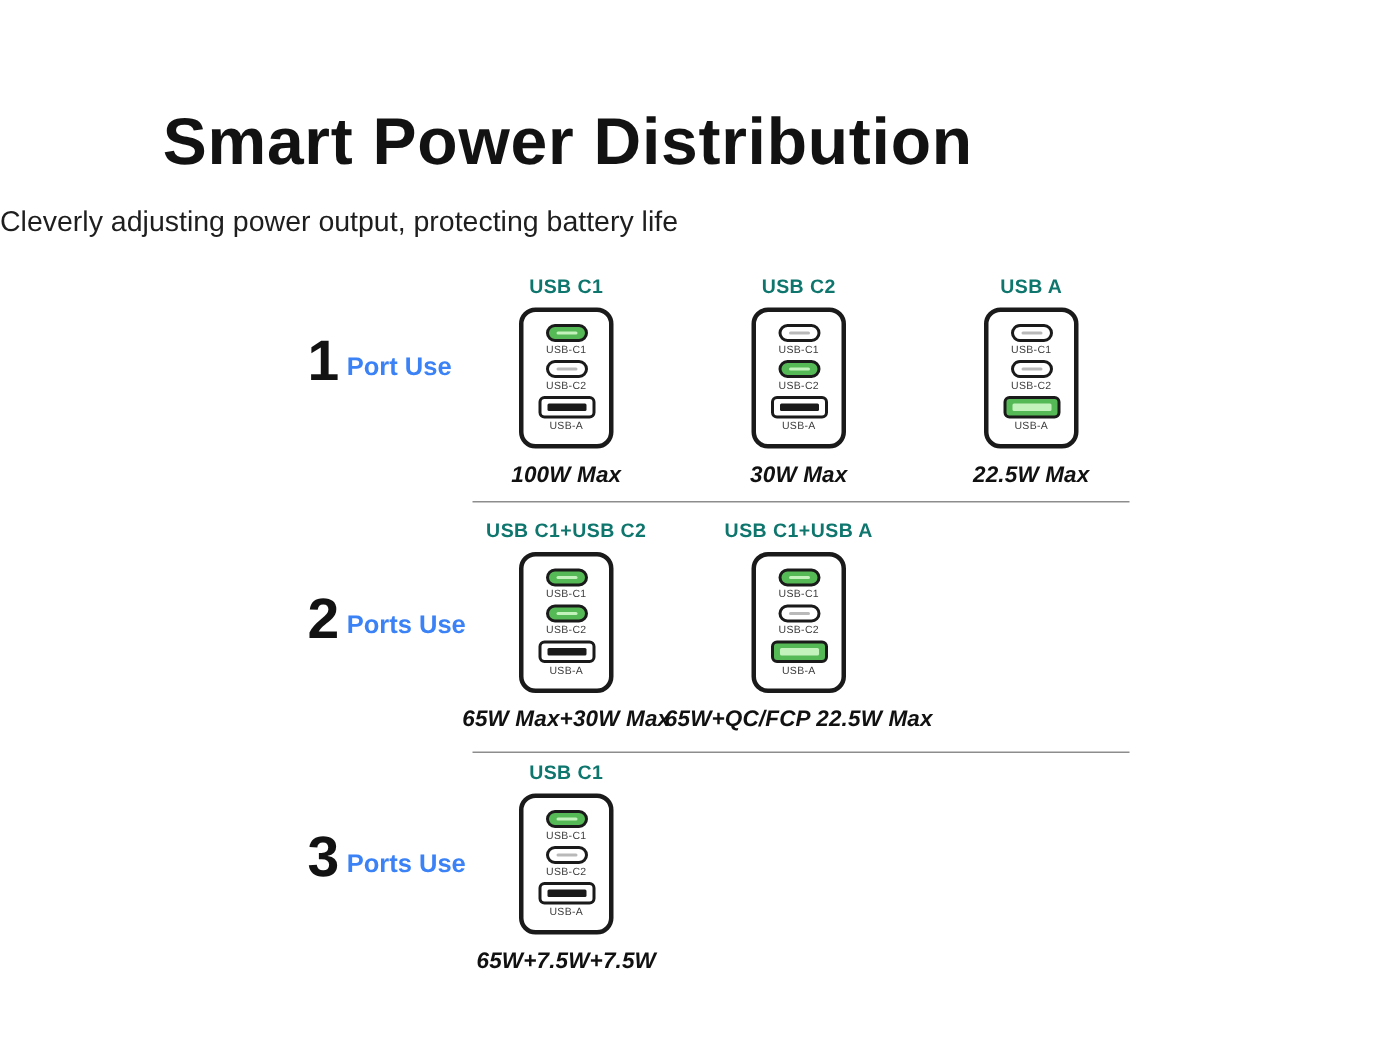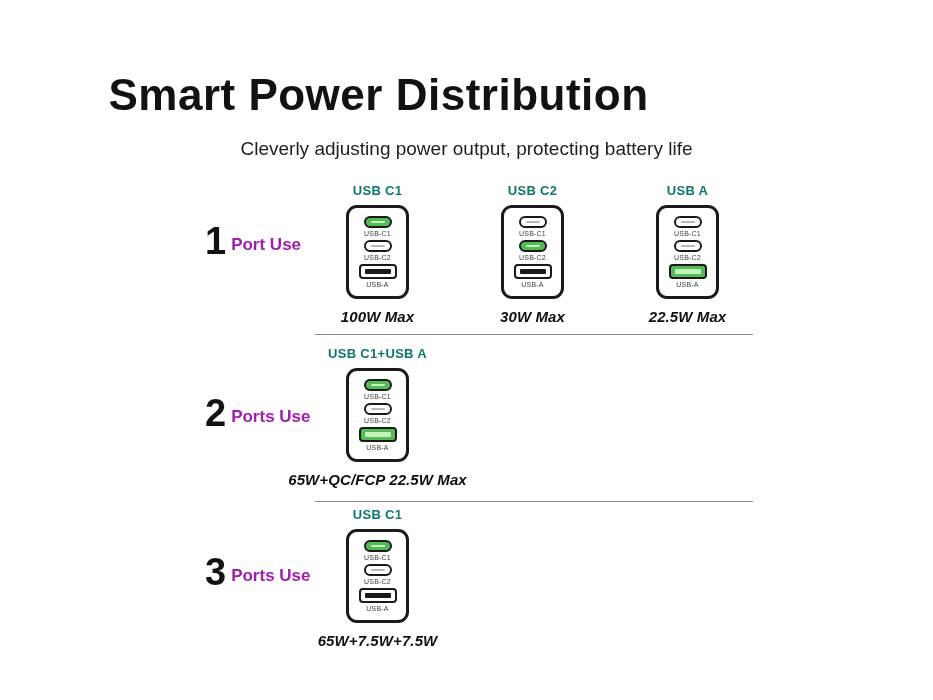--- a/index.html
+++ b/index.html
@@ -10,26 +10,26 @@
     position:relative;
     overflow:hidden;
   }
   .title {
     position:absolute; top:70px; left:0; width:757px;
     text-align:center; font-size:44px; font-weight:800;
     color:#121212; letter-spacing:0.5px;
   }
   .subtitle {
     position:absolute; top:138px; left:0; width:933px;
-    text-align:center; font-size:19px; font-weight:400; color:#1e1e1e;
+    font-size:19px; font-weight:400; color:#1e1e1e;
   }
   .row { position:absolute; left:205px; width:560px; height:150px; }
   .row-label { position:absolute; left:0; display:flex; align-items:flex-end; gap:5px; }
   .row-num { font-size:38px; font-weight:800; line-height:0.8; color:#121212; }
-  .row-text { font-size:17px; font-weight:700; color:#a21caf; padding-bottom:1px; }
+  .row-text { font-size:17px; font-weight:700; color:#3b82f6; padding-bottom:1px; }
   .chargers { position:absolute; left:95px; top:0; display:flex; }
   .cell { width:155px; display:flex; flex-direction:column; align-items:center; }
   .port-title {
     font-size:13px; font-weight:600; color:#0f766e;
     letter-spacing:0.3px; margin-bottom:7px; white-space:nowrap;
   }
   .charger-body {
     width:63px; height:94px; background:#ffffff;
     border:3.5px solid #1a1a1a; border-radius:11px;
     display:flex; flex-direction:column; align-items:center;
@@ -146,20 +146,44 @@
         </div>
       </div>
     </div>
     <div class="row" style="top: 346px;">
       <div class="row-label" style="top: 52px;">
         <span class="row-num">2</span>
         <span class="row-text">Ports Use</span>
       </div>
       <div class="chargers">
         <div class="cell">
+          <div class="port-title">USB C1+USB C2</div>
+          <div class="charger-body">
+            <div class="pgroup">
+              <div class="port-c active">
+                <span class="line"></span>
+              </div>
+              <div class="plabel">USB-C1</div>
+            </div>
+            <div class="pgroup">
+              <div class="port-c active">
+                <span class="line"></span>
+              </div>
+              <div class="plabel">USB-C2</div>
+            </div>
+            <div class="pgroup">
+              <div class="port-a">
+                <span class="bar"></span>
+              </div>
+              <div class="plabel">USB-A</div>
+            </div>
+          </div>
+          <div class="wattage">65W Max+30W Max</div>
+        </div>
+        <div class="cell">
           <div class="port-title">USB C1+USB A</div>
           <div class="charger-body">
             <div class="pgroup">
               <div class="port-c active">
                 <span class="line"></span>
               </div>
               <div class="plabel">USB-C1</div>
             </div>
             <div class="pgroup">
               <div class="port-c">

